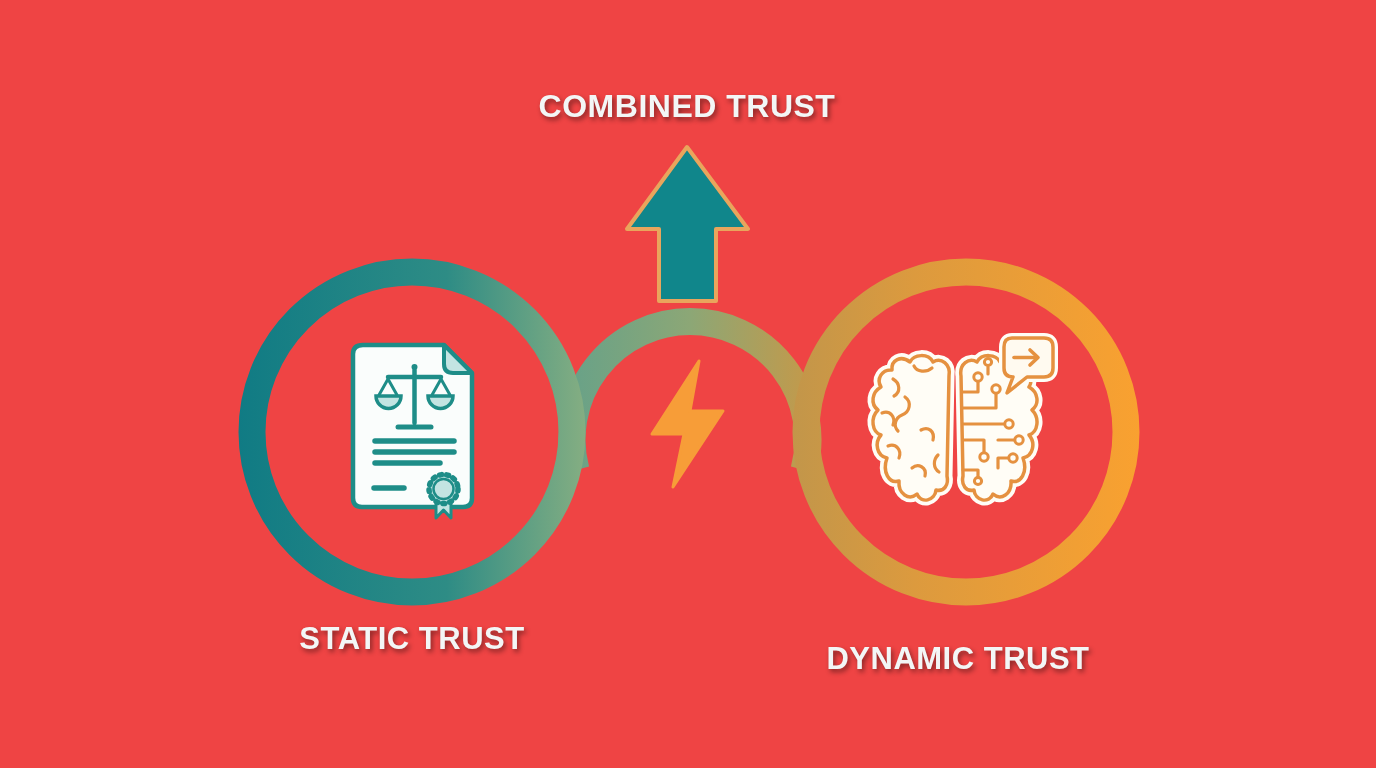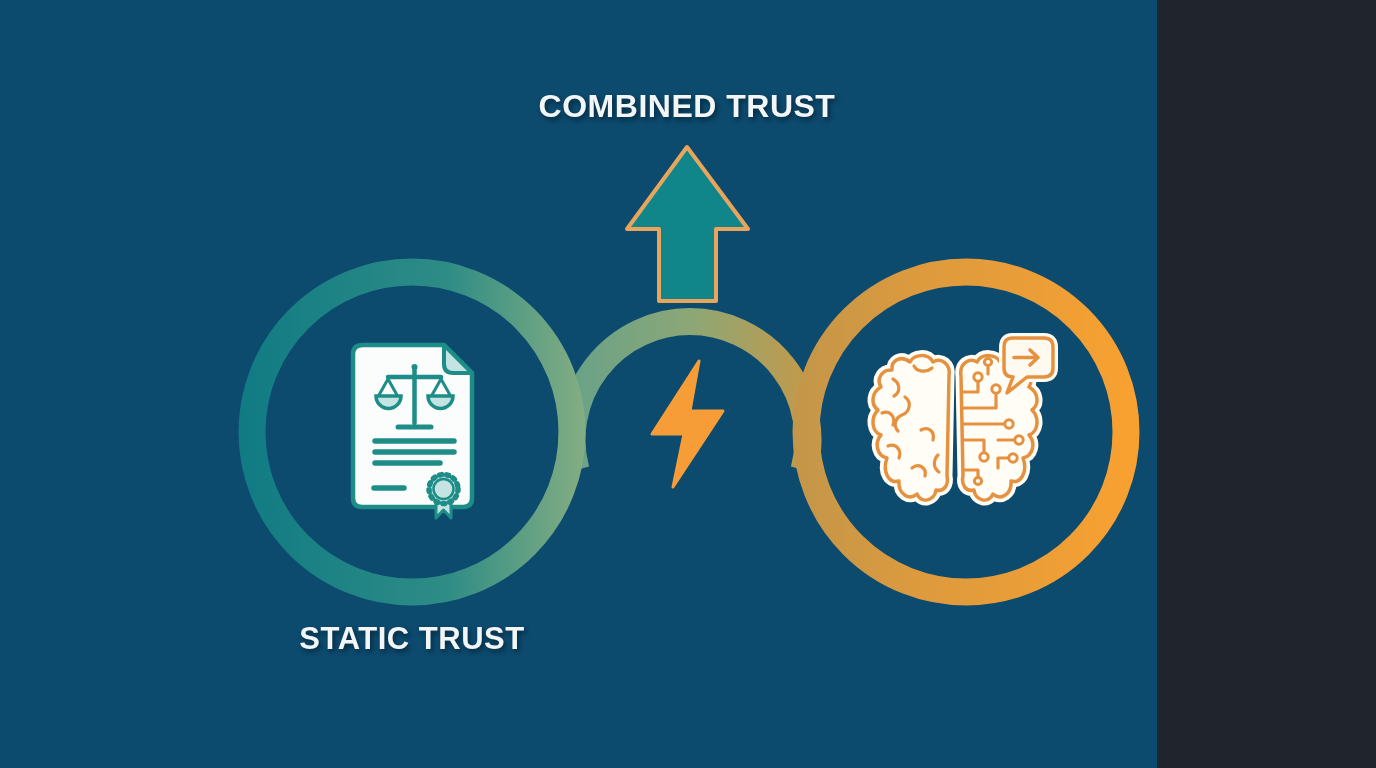--- a/index.html
+++ b/index.html
@@ -1,18 +1,18 @@
 <!DOCTYPE html>
 <html><head>
 <meta charset="utf-8">
 <style>
   html,body{margin:0;padding:0;background:#20252d;}
   .stage{
-    position:relative;width:1157px;height:768px;overflow:hidden;
-    background:#0c4a6e;
+    position:relative;width:1376px;height:768px;overflow:hidden;
+    background:#ef4444;
     font-family:"Liberation Sans","DejaVu Sans",sans-serif;
   }
   .stage svg{position:absolute;inset:0;display:block;}
   .txt{
     position:absolute;color:#f3f6f6;font-weight:700;white-space:nowrap;
     letter-spacing:.5px;text-shadow:2px 3px 5px rgba(0,0,0,.45);
     transform:translateX(-50%);
   }
   .title{top:88px;left:687px;font-size:32px;}
   .label-left{top:621px;left:412px;font-size:31px;}
@@ -130,14 +130,15 @@
         <g stroke="#e59140" stroke-width="3.6" fill="none" stroke-linecap="round" stroke-linejoin="round">
           <path d="M 1014 357.5 H 1037"></path>
           <path d="M 1030 350 L 1038 357.5 L 1030 365"></path>
         </g>
       </g>
     </g>
   </svg>
 
   <div class="txt title">COMBINED TRUST</div>
   <div class="txt label-left">STATIC TRUST</div>
+  <div class="txt label-right">DYNAMIC TRUST</div>
 
 </div>
 
 </body></html>

